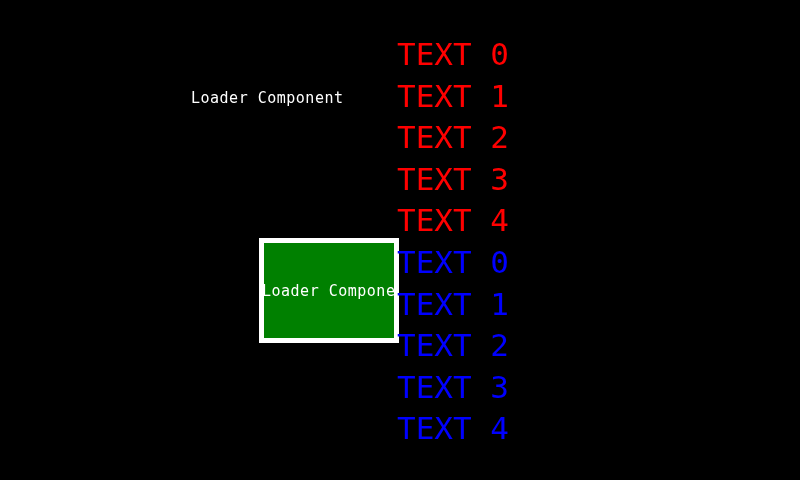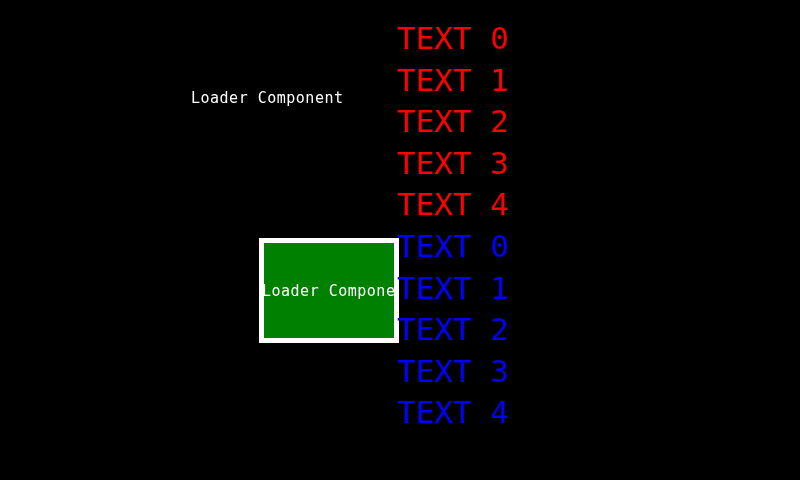--- a/index.html
+++ b/index.html
@@ -57,21 +57,21 @@
     font-family: "DejaVu Sans Mono", "Liberation Mono", monospace;
     letter-spacing: 0.5px;
     white-space: nowrap;
     margin-left: -2px;
   }
 
   
   .text-list {
     position: absolute;
     left: 397px;
-    top: 18px;
+    top: 34px;
     display: flex;
     flex-direction: column;
   }
   .text-row {
     height: 41.6px;
     line-height: 41.6px;
     font-size: 31px;
     font-family: "DejaVu Sans Mono", "Liberation Mono", monospace;
     white-space: nowrap;
     letter-spacing: 0px;

